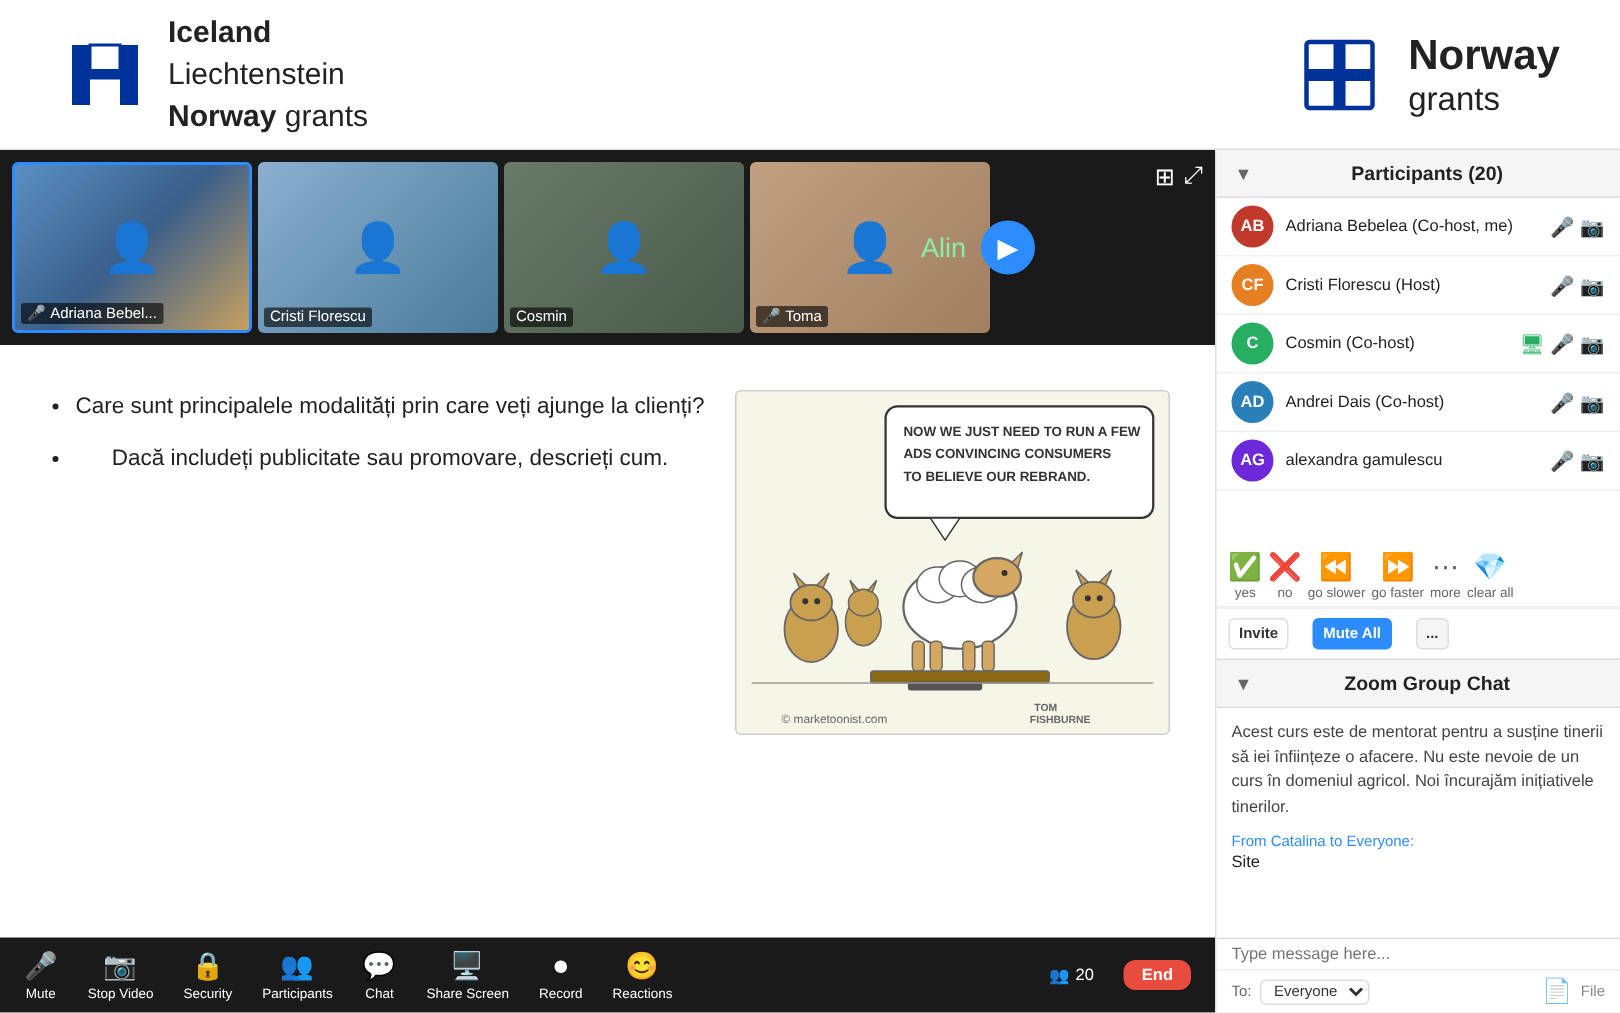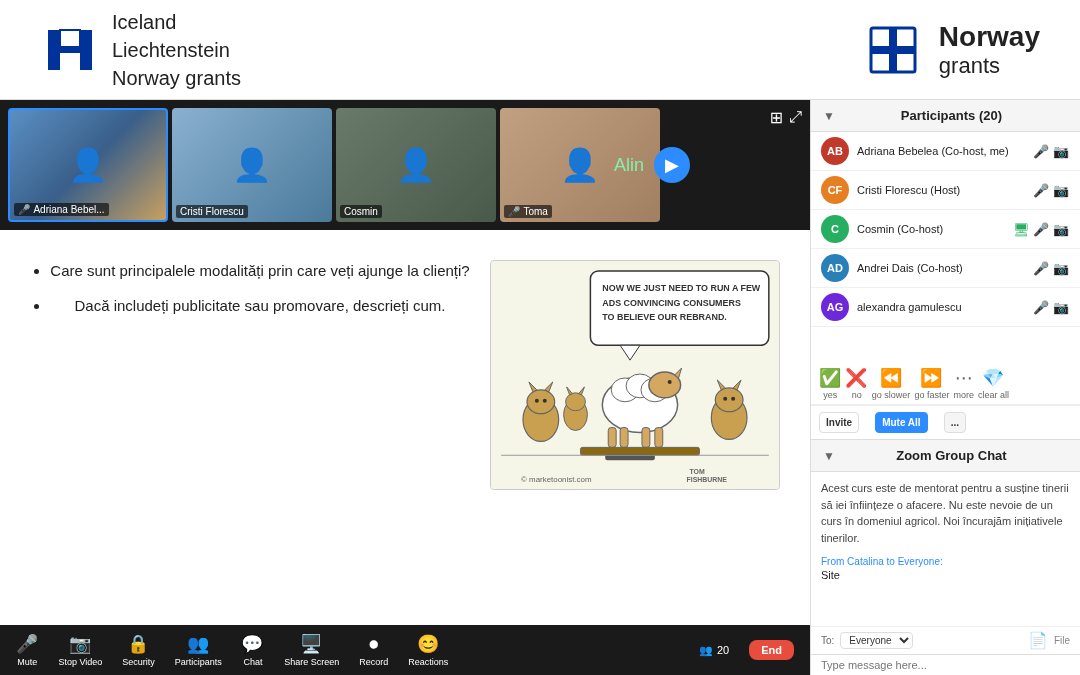--- a/index.html
+++ b/index.html
@@ -26,21 +26,21 @@
       display: flex;
       align-items: center;
       gap: 12px;
     }
     .header-left-text {
       font-size: 20px;
       line-height: 1.4;
       font-weight: 500;
       color: #222;
     }
-    .header-left-text span.bold { font-weight: 400; }
+    .header-left-text span.bold { font-weight: 700; }
     .norway-logo-left {
       width: 60px;
       height: 60px;
     }
     .header-right {
       display: flex;
       align-items: center;
       gap: 16px;
     }
     .norway-logo-right {
@@ -763,28 +763,28 @@
         <span></span>
       </div>
       <div class="chat-messages">
         <p class="chat-intro">Acest curs este de mentorat pentru a susține tinerii să iei înființeze o afacere. Nu este nevoie de un curs în domeniul agricol. Noi încurajăm inițiativele tinerilor.</p>
         <div class="chat-message">
           <div class="chat-from">From Catalina to Everyone:</div>
           <div class="chat-text">Site</div>
         </div>
 
       </div>
+      <div class="chat-input-row" style="border-top:1px solid #ddd;">
+        <input class="chat-input-placeholder" type="text" style="flex: 1 1 0%; font-size: 11px; border: none; outline: none;" placeholder="Type message here...">
+      </div>
       <div class="chat-input-row">
         <span class="chat-to-label">To:</span>
         <select class="chat-to-select">
           <option>Everyone</option>
         </select>
         <span class="toolbar-spacer"></span>
         <span class="chat-file-icon">📄</span>
         <span style="font-size:10px;color:#888;">File</span>
       </div>
-      <div class="chat-input-row" style="border-top:1px solid #ddd;">
-        <input class="chat-input-placeholder" type="text" style="flex: 1 1 0%; font-size: 11px; border: none; outline: none;" placeholder="Type message here...">
-      </div>
     </div>
 
   </div>
 </div>
 
 </body></html>

